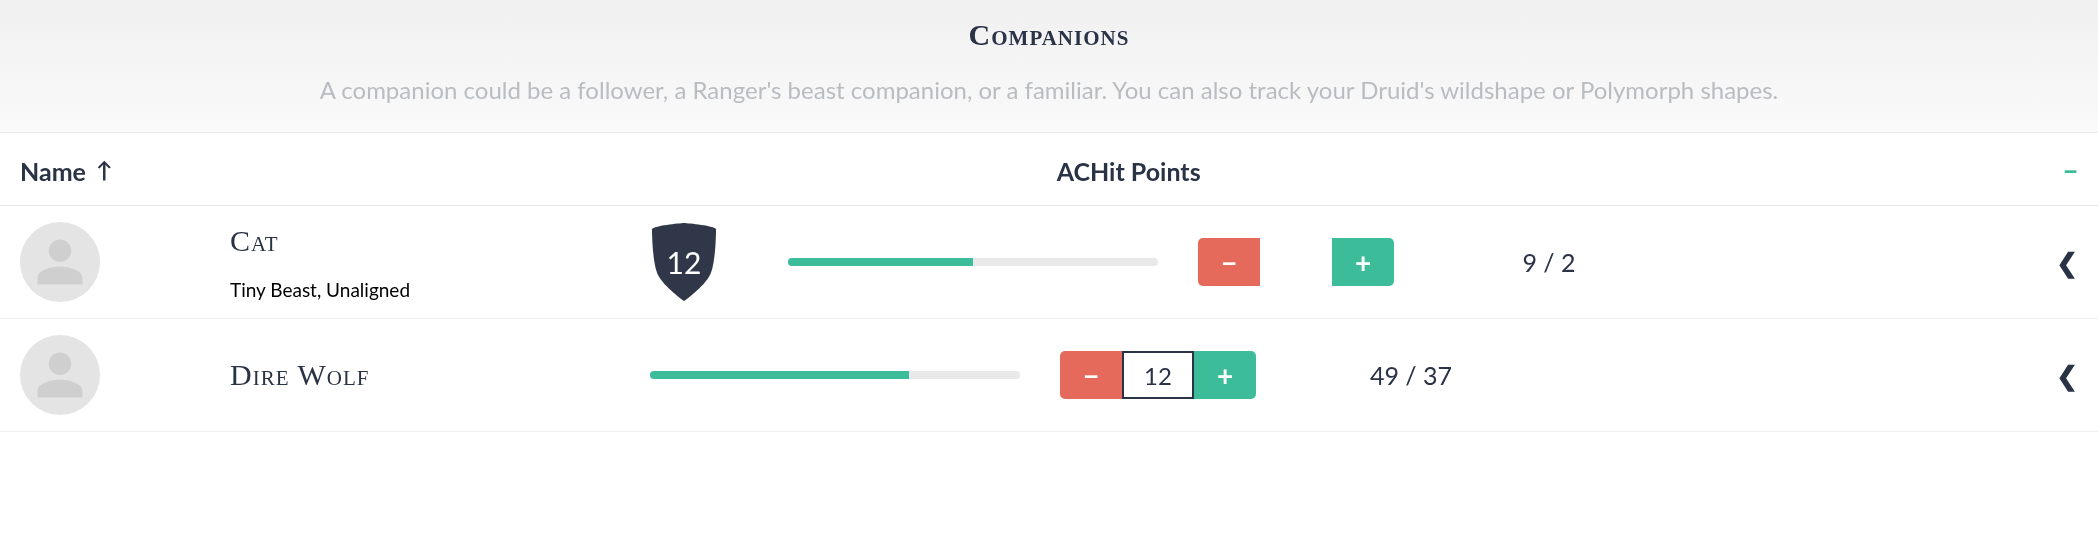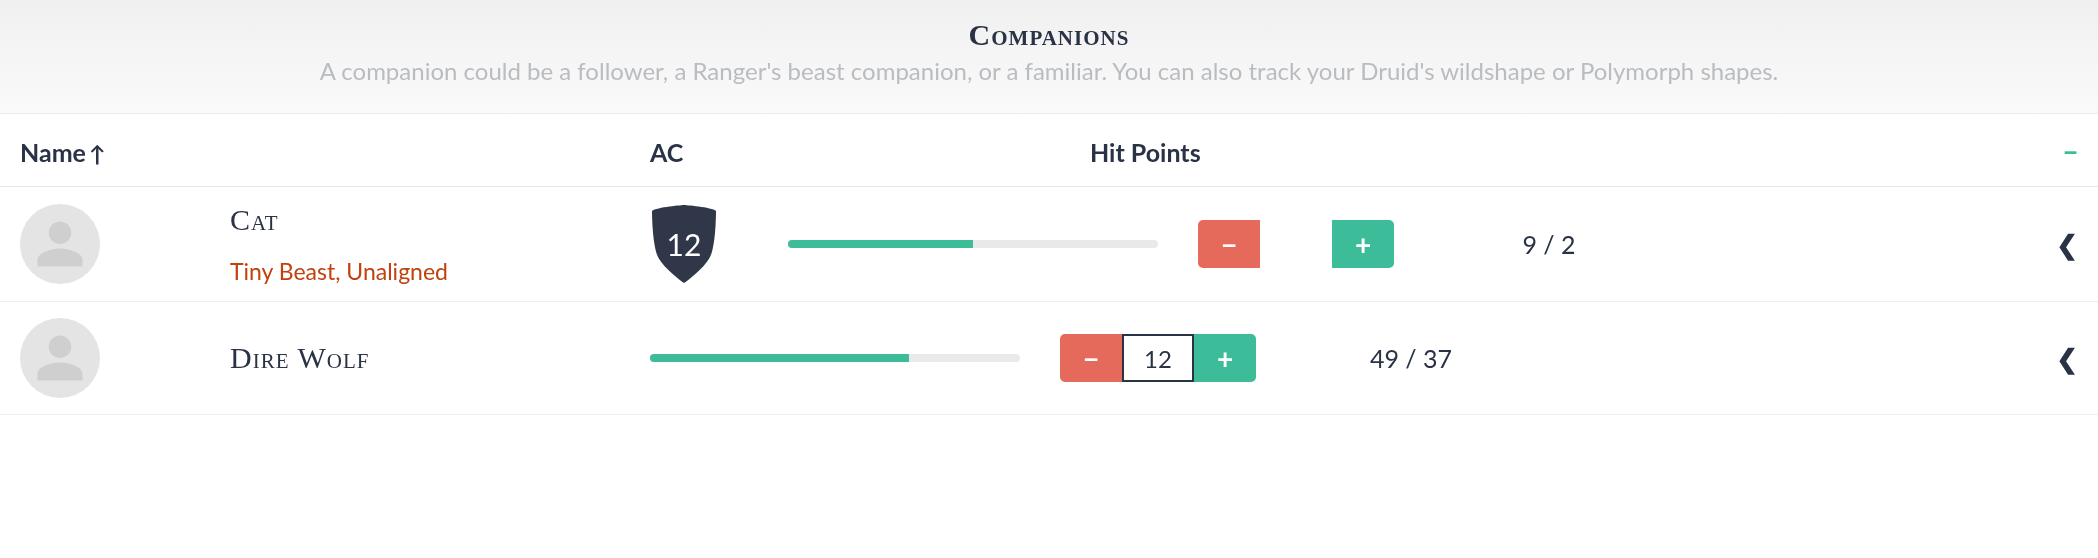--- a/index.html
+++ b/index.html
@@ -17,35 +17,35 @@
   }
   .section-title {
     font-family: Georgia, "Times New Roman", serif;
     font-variant: small-caps;
     letter-spacing: 1px;
     font-size: 30px;
     color: #2a3245;
     font-weight: 600;
   }
   .section-subtitle {
-    margin-top: 4px;
+    margin-top: 23px;
     font-size: 24px;
     color: #b9bcc0;
   }
   .table-header {
     display: flex;
     align-items: center;
     padding: 22px 20px 18px;
     border-bottom: 1px solid #e6e6e6;
     font-size: 25px;
     font-weight: 700;
     color: #2a3245;
   }
-  .col-name { flex: 0 0 630px; display: flex; align-items: flex-end; gap: 3px; }
-  .col-ac { flex: 0 0 440px; }
+  .col-name { flex: 0 0 630px; display: flex; align-items: flex-start; gap: 10px; }
+  .col-ac { flex: 0 0 440px; text-align: right; }
   .col-hp { flex: 1; }
   .col-collapse { flex: 0 0 50px; text-align: right; }
   .sort-arrow { font-size: 22px; }
   .collapse-minus { color: #3cbc98; font-weight: 900; font-size: 26px; }
 
   .row {
     display: flex;
     align-items: center;
     padding: 16px 20px;
     border-bottom: 1px solid #eeeeee;
@@ -61,22 +61,22 @@
   .name-block { flex: 0 0 420px; }
   .creature-name {
     font-family: Georgia, "Times New Roman", serif;
     font-variant: small-caps;
     letter-spacing: 1px;
     font-size: 30px;
     color: #2a3245;
     font-weight: 500;
   }
   .creature-sub {
-    font-size: 23px;
-    color: #c2410c;
+    font-size: 19px;
+    color: #000000;
     margin-top: 20px;
   }
   .ac-block { flex: 0 0 138px; display: flex; align-items: center; }
   .shield {
     position: relative; width: 68px; height: 78px;
     display: flex; align-items: center; justify-content: center;
   }
   .shield svg { position: absolute; inset: 0; }
   .shield-text {
     position: relative; color: #fff; font-size: 30px; font-weight: 400;

